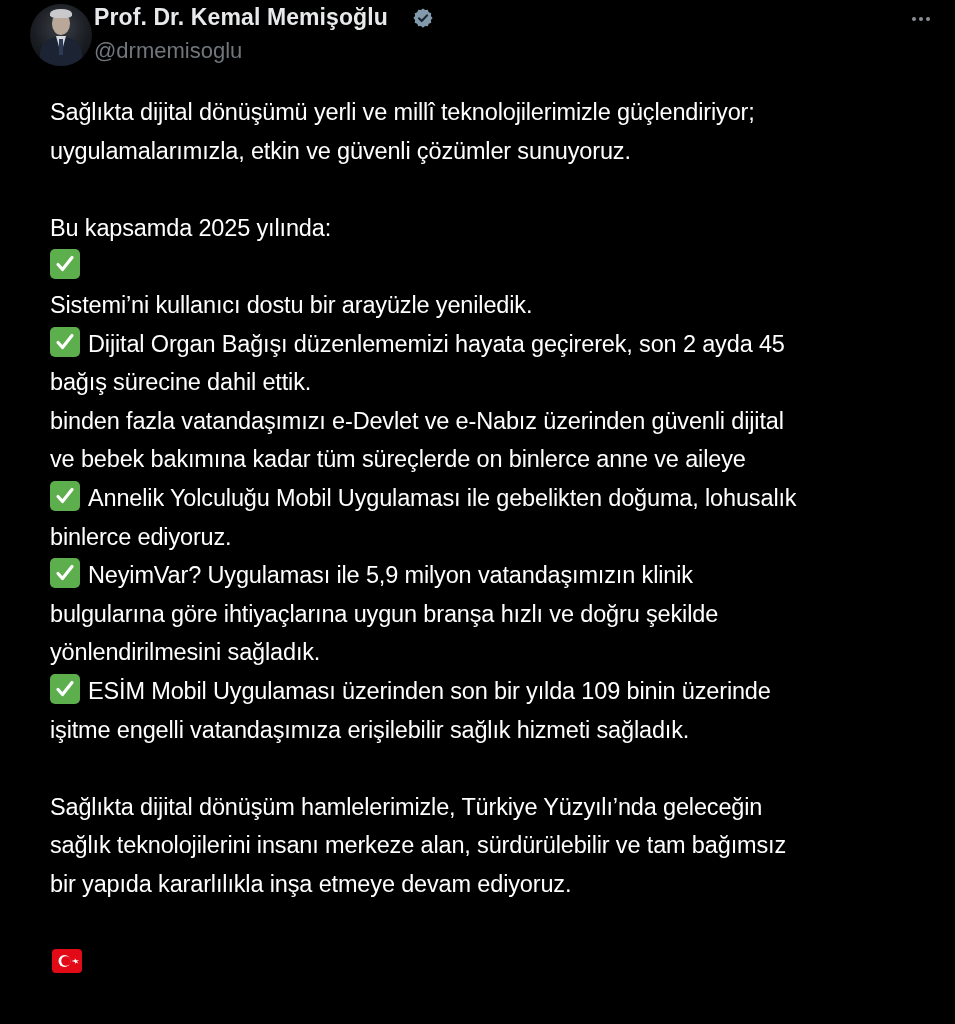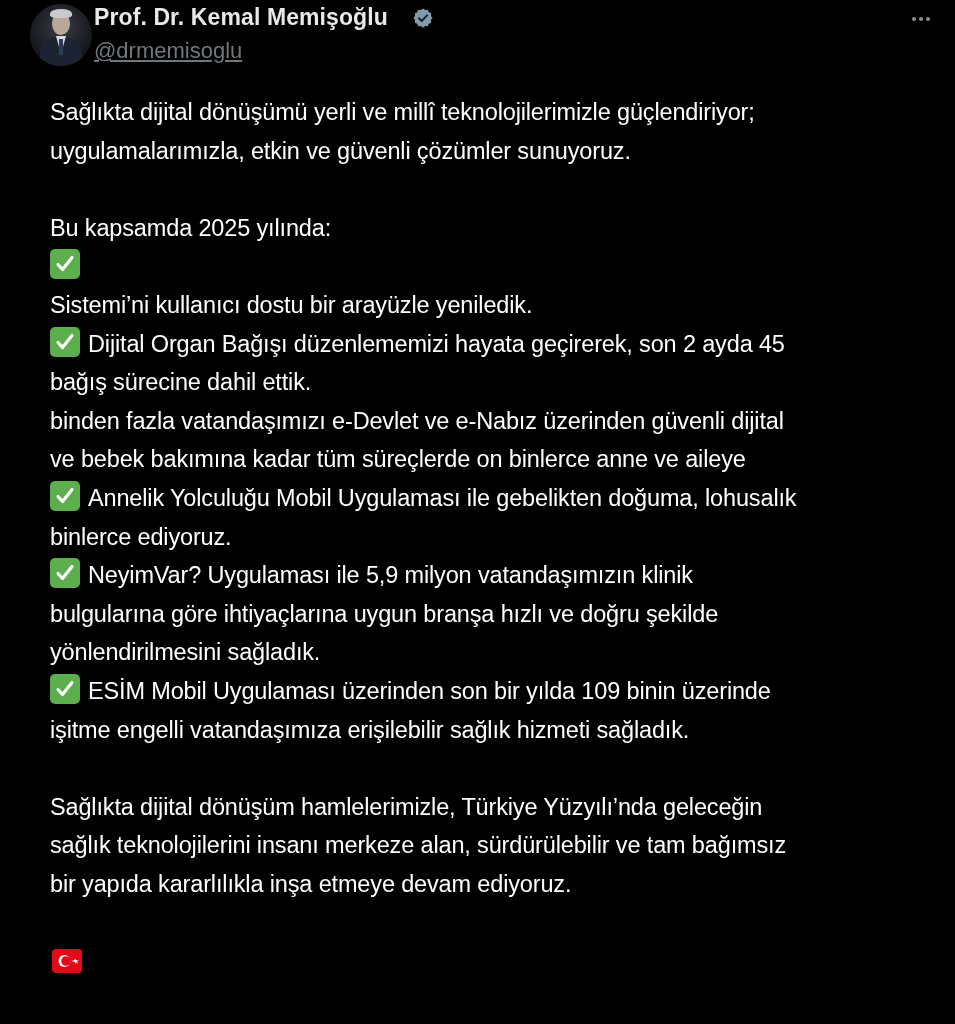--- a/index.html
+++ b/index.html
@@ -84,21 +84,20 @@
     }
     .verified {
       width: 22px; height: 22px;
       display: inline-block;
     }
     .handle {
       position: absolute;
       left: 78px; top: 38px;
       font-size: 22px;
       color: #71767b;
-      text-decoration: underline;
     }
     .more-btn {
       position: absolute;
       right: 0px; top: 8px;
       width: 36px; height: 22px;
       display: flex; align-items: center; justify-content: center;
       gap: 3px;
       cursor: pointer;
     }
     .more-btn span {

